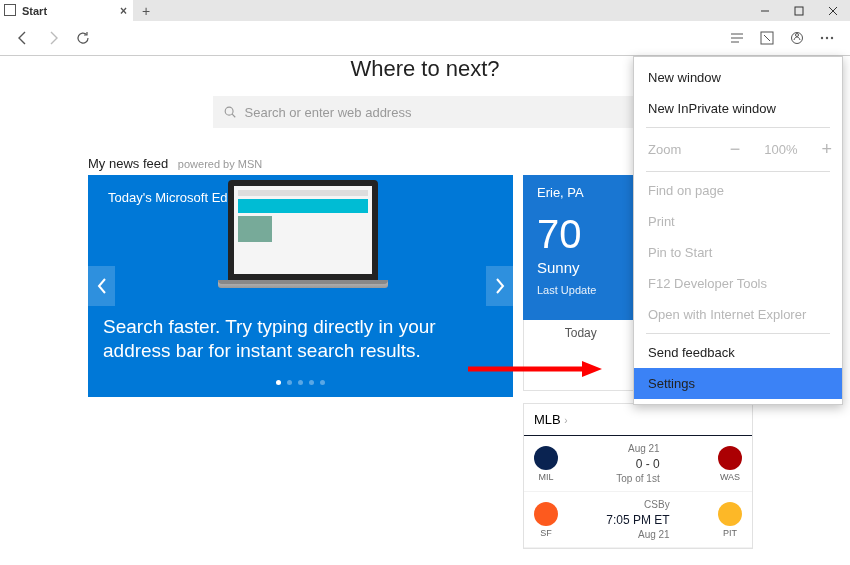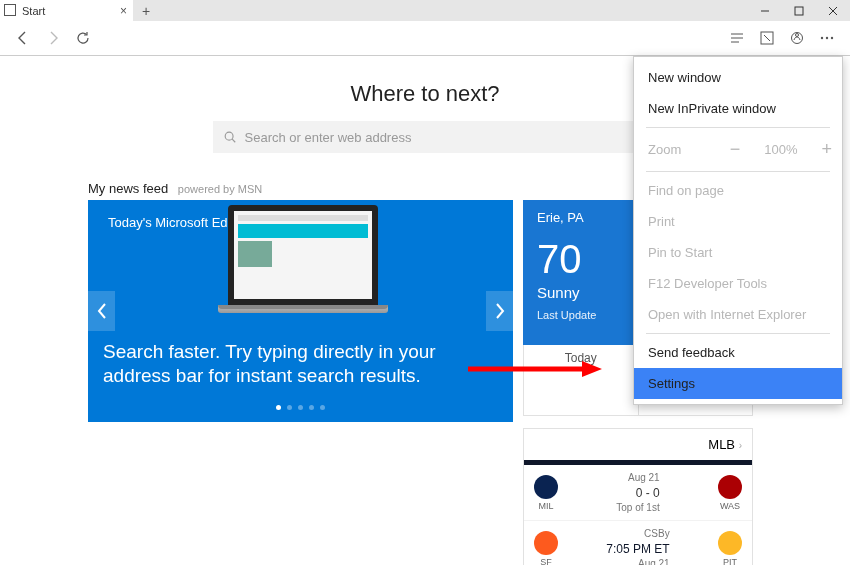--- a/index.html
+++ b/index.html
@@ -1,38 +1,38 @@
 <!DOCTYPE html>
 <html><head>
 <meta charset="utf-8">
 <style>
   * { margin:0; padding:0; box-sizing:border-box; font-family:"Segoe UI",Arial,sans-serif; }
   body { width:850px; height:565px; background:#fff; overflow:hidden; position:relative; }
 
   
   .titlebar { height:21px; background:#e6e6e6; display:flex; align-items:stretch; position:relative;}
-  .tab { width:133px; background:#fff; display:flex; align-items:center; padding:0 6px; font-size:11px; color:#333;}
+  .tab { width:133px; background:#fff; display:flex; align-items:center; padding:0 6px; font-size:11px; color:#333;font-weight:bold;}
   .tab .tab-icon { width:10px; height:10px; border:1px solid #555; position:relative; margin-right:6px;}
   .tab .tab-icon:before { content:""; position:absolute; top:-3px; left:-3px; width:10px; height:10px; border:1px solid #555; background:#fff;}
   .tab .close { margin-left:auto; font-size:12px; color:#555;}
   .newtab { width:26px; display:flex; align-items:center; justify-content:center; color:#555; font-size:14px;}
   .winctrls { margin-left:auto; display:flex;}
   .winctrls div { width:34px; display:flex; align-items:center; justify-content:center; color:#333;}
   .winctrls svg { width:10px; height:10px;}
 
   
   .toolbar { height:35px; display:flex; align-items:center; padding:0 8px; border-bottom:1px solid #ccc;}
   .toolbar .btn { width:30px; height:30px; display:flex; align-items:center; justify-content:center; color:#555;}
   .toolbar .btn.disabled { color:#bbb;}
   .toolbar .spacer { flex:1;}
   .moremenu-anchor { display:flex;}
 
   
   .content { position:relative; height:calc(565px - 56px); overflow:hidden;}
-  .heading { text-align:center; font-size:22px; font-weight:300; color:#222; margin-top:25px;}
+  .heading { text-align:center; font-size:22px; font-weight:300; color:#222; }
   .searchbox { width:425px; height:32px; margin:14px auto 0; background:#f2f2f2; display:flex; align-items:center; padding:0 10px; color:#999; font-size:13px;}
   .searchbox svg { width:14px; height:14px; margin-right:8px;}
 
   .feedlbl { margin:28px 0 4px 88px; font-size:13px; color:#222;}
   .feedlbl span.sub { color:#999; font-size:11px; margin-left:6px;}
 
   .row1 { display:flex; padding-left:88px;}
   .hero { width:425px; height:222px; background:#0078d7; position:relative; color:#fff; overflow:hidden;}
   .hero .tip { position:absolute; top:15px; left:20px; font-size:13px;}
   .hero .nav { position:absolute; top:50%; transform:translateY(-50%); width:27px; height:40px; background:rgba(255,255,255,0.18); display:flex; align-items:center; justify-content:center;}
@@ -54,21 +54,21 @@
   .weather { height:145px; background:#1976d2; color:#fff; padding:10px 14px; overflow:hidden;}
   .weather .loc { font-size:13px;}
   .weather .temp { font-size:40px; font-weight:300; margin-top:12px;}
   .weather .cond { font-size:15px; margin-top:2px;}
   .weather .upd { font-size:11px; opacity:.9; margin-top:8px;}
   .wtab { height:71px; background:#fff; border:1px solid #e1e1e1; border-top:none; display:flex;}
   .wtab div { flex:1; text-align:center; padding:6px 0 0; font-size:12px; color:#555;}
   .wtab div:first-child { border-right:1px solid #e1e1e1;}
 
   .mlb { margin-top:12px; width:230px; border:1px solid #e1e1e1; overflow:hidden;}
-  .mlb .hd { padding:8px 10px; font-size:13px; border-bottom:5px solid #0f172a;text-align:right;}
+  .mlb .hd { padding:8px 10px; font-size:13px; border-bottom:1px solid #0f172a;}
   .mlb .game { display:flex; align-items:center; justify-content:space-between; padding:6px 10px; border-bottom:1px solid #f2f2f2;}
   .mlb .game .mid { text-align:right; font-size:10px; color:#777; line-height:1.35;}
   .mlb .team { text-align:center; font-size:9px; color:#666;}
   .mlb .team .logo { width:24px; height:24px; border-radius:50%; margin:0 auto 2px;}
   .thumb { width:208px; height:92px; background:#333; overflow:hidden;}
 
   
   .menu { position:absolute; top:56px; right:7px; width:210px; background:#fff; border:1px solid #ccc; box-shadow:0 3px 10px rgba(0,0,0,0.25); z-index:20; padding:5px 0;}
   .menu .mi { padding:8px 14px; font-size:13px; color:#222;}
   .menu .mi.disabled { color:#b7b7b7;}

